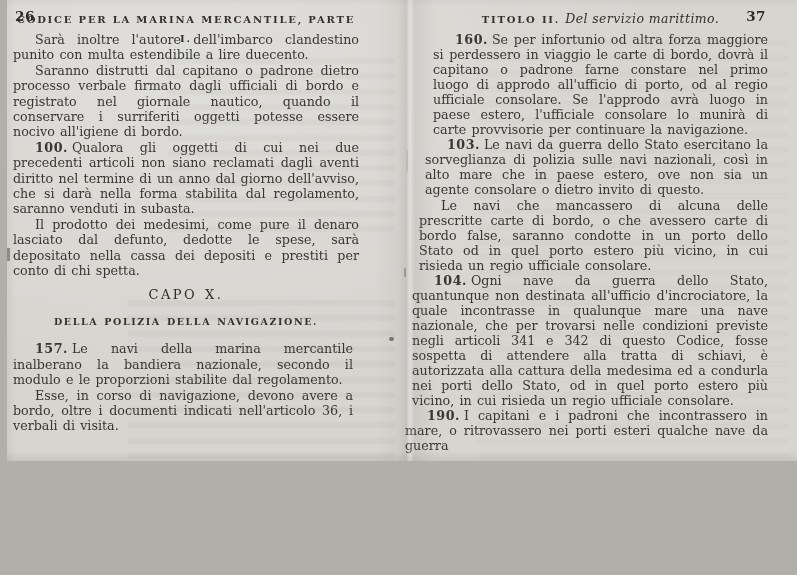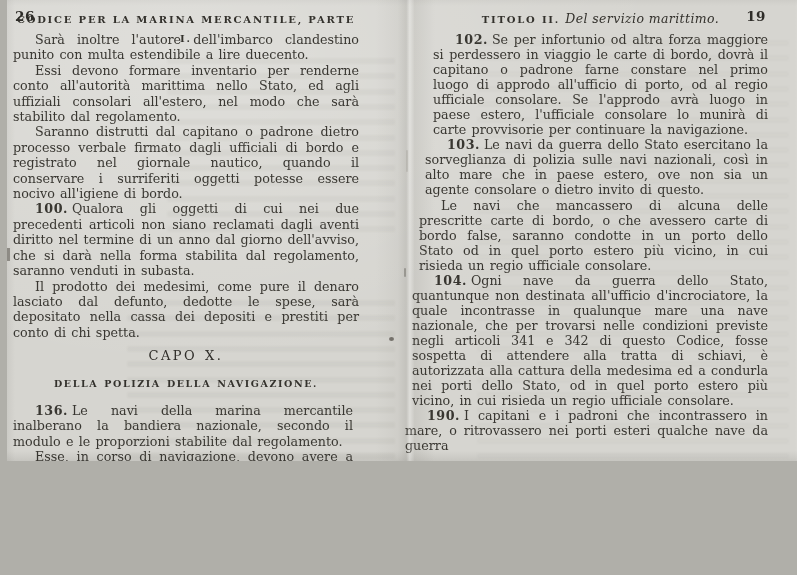--- a/index.html
+++ b/index.html
@@ -76,43 +76,42 @@
 
 <div class="scan">
 
   <div class="page page-left">
     <div class="running-head">
       <span class="pagenum">26</span>
       <span class="rh-caps">CODICE PER LA MARINA MERCANTILE, PARTE I.</span>
     </div>
     <div class="body-text">
       <p class="para"><span>Sarà inoltre l'autore dell'imbarco clandestino punito con multa estendibile a lire duecento.</span></p>
-      <p class="para"><span>Essi devono formare inventario per renderne conto all'autorità marittima nello Stato, ed agli uffiziali consolari all'estero, nel modo che sarà stabilito dal regolamento.</span></p>
       <p class="para"><span>Saranno distrutti dal capitano o padrone dietro processo verbale firmato dagli ufficiali di bordo e registrato nel giornale nautico, quando il conservare i surriferiti oggetti potesse essere nocivo all'igiene di bordo.</span></p>
       <p class="para"><b class="artnum">100.</b><span>Qualora gli oggetti di cui nei due precedenti articoli non siano reclamati dagli aventi diritto nel termine di un anno dal giorno dell'avviso, che si darà nella forma stabilita dal regolamento, saranno venduti in subasta.</span></p>
       <p class="para"><span>Il prodotto dei medesimi, come pure il denaro lasciato dal defunto, dedotte le spese, sarà depositato nella cassa dei depositi e prestiti per conto di chi spetta.</span></p>
 
       <h2 class="capo">CAPO X.</h2>
       <h3 class="capo-sub">DELLA POLIZIA DELLA NAVIGAZIONE.</h3>
 
       <div class="after-capo">
-        <p class="para"><b class="artnum">136.</b><span>Le navi della marina mercantile inalberano la bandiera nazionale, secondo il modulo e le proporzioni stabilite dal regolamento.</span></p>
+        <p class="para"><b class="artnum">157.</b><span>Le navi della marina mercantile inalberano la bandiera nazionale, secondo il modulo e le proporzioni stabilite dal regolamento.</span></p>
         <p class="para"><span>Esse, in corso di navigazione, devono avere a bordo, oltre i documenti indicati nell'articolo 36, i verbali di visita.</span></p>
       </div>
     </div>
   </div>
 
   <div class="page page-right">
     <div class="running-head">
       <span class="rh-caps">TITOLO II.</span>
       <span class="rh-italic">Del servizio marittimo.</span>
-      <span class="pagenum">19</span>
+      <span class="pagenum">37</span>
     </div>
     <div class="body-text">
-      <p class="para"><b class="artnum">102.</b><span>Se per infortunio od altra forza maggiore si perdessero in viaggio le carte di bordo, dovrà il capitano o padrone farne constare nel primo luogo di approdo all'ufficio di porto, od al regio ufficiale consolare. Se l'approdo avrà luogo in paese estero, l'ufficiale consolare lo munirà di carte provvisorie per continuare la navigazione.</span></p>
+      <p class="para"><b class="artnum">160.</b><span>Se per infortunio od altra forza maggiore si perdessero in viaggio le carte di bordo, dovrà il capitano o padrone farne constare nel primo luogo di approdo all'ufficio di porto, od al regio ufficiale consolare. Se l'approdo avrà luogo in paese estero, l'ufficiale consolare lo munirà di carte provvisorie per continuare la navigazione.</span></p>
       <p class="para"><b class="artnum">103.</b><span>Le navi da guerra dello Stato esercitano la sorveglianza di polizia sulle navi nazionali, così in alto mare che in paese estero, ove non sia un agente consolare o dietro invito di questo.</span></p>
       <p class="para"><span>Le navi che mancassero di alcuna delle prescritte carte di bordo, o che avessero carte di bordo false, saranno condotte in un porto dello Stato od in quel porto estero più vicino, in cui risieda un regio ufficiale consolare.</span></p>
       <p class="para"><b class="artnum">104.</b><span>Ogni nave da guerra dello Stato, quantunque non destinata all'ufficio d'incrociatore, la quale incontrasse in qualunque mare una nave nazionale, che per trovarsi nelle condizioni previste negli articoli 341 e 342 di questo Codice, fosse sospetta di attendere alla tratta di schiavi, è autorizzata alla cattura della medesima ed a condurla nei porti dello Stato, od in quel porto estero più vicino, in cui risieda un regio ufficiale consolare.</span></p>
       <p class="para"><b class="artnum">190.</b><span>I capitani e i padroni che incontrassero in mare, o ritrovassero nei porti esteri qualche nave da guerra</span></p>
     </div>
   </div>
 
   <div class="gutter"></div>
   <div class="bleed bleed-left-upper"></div>
   <div class="bleed bleed-left-lower"></div>

